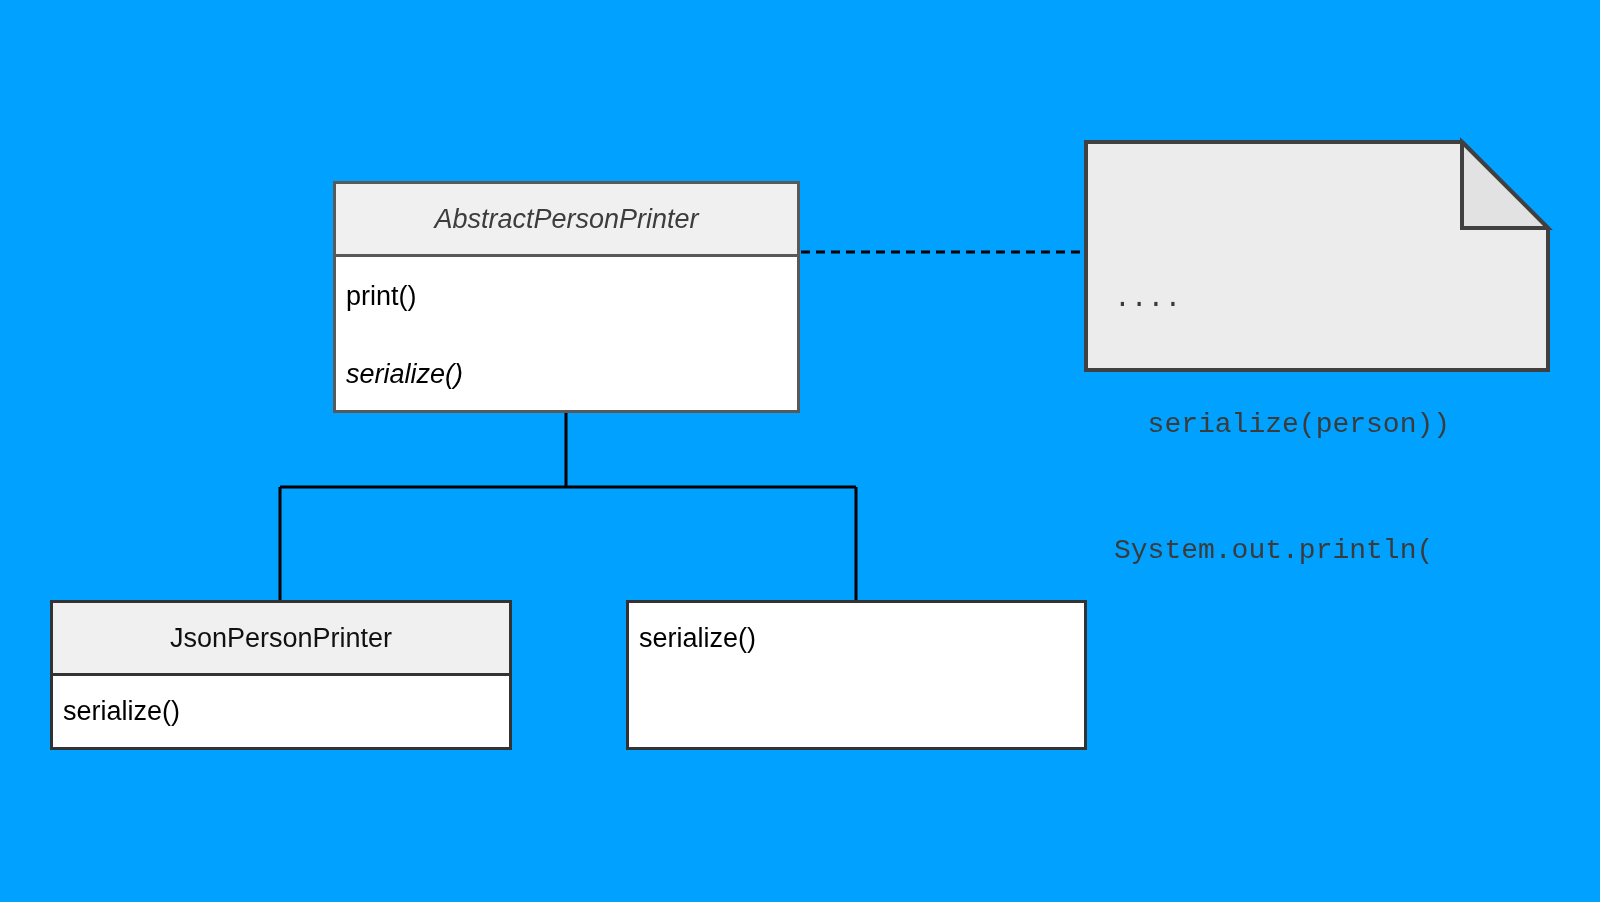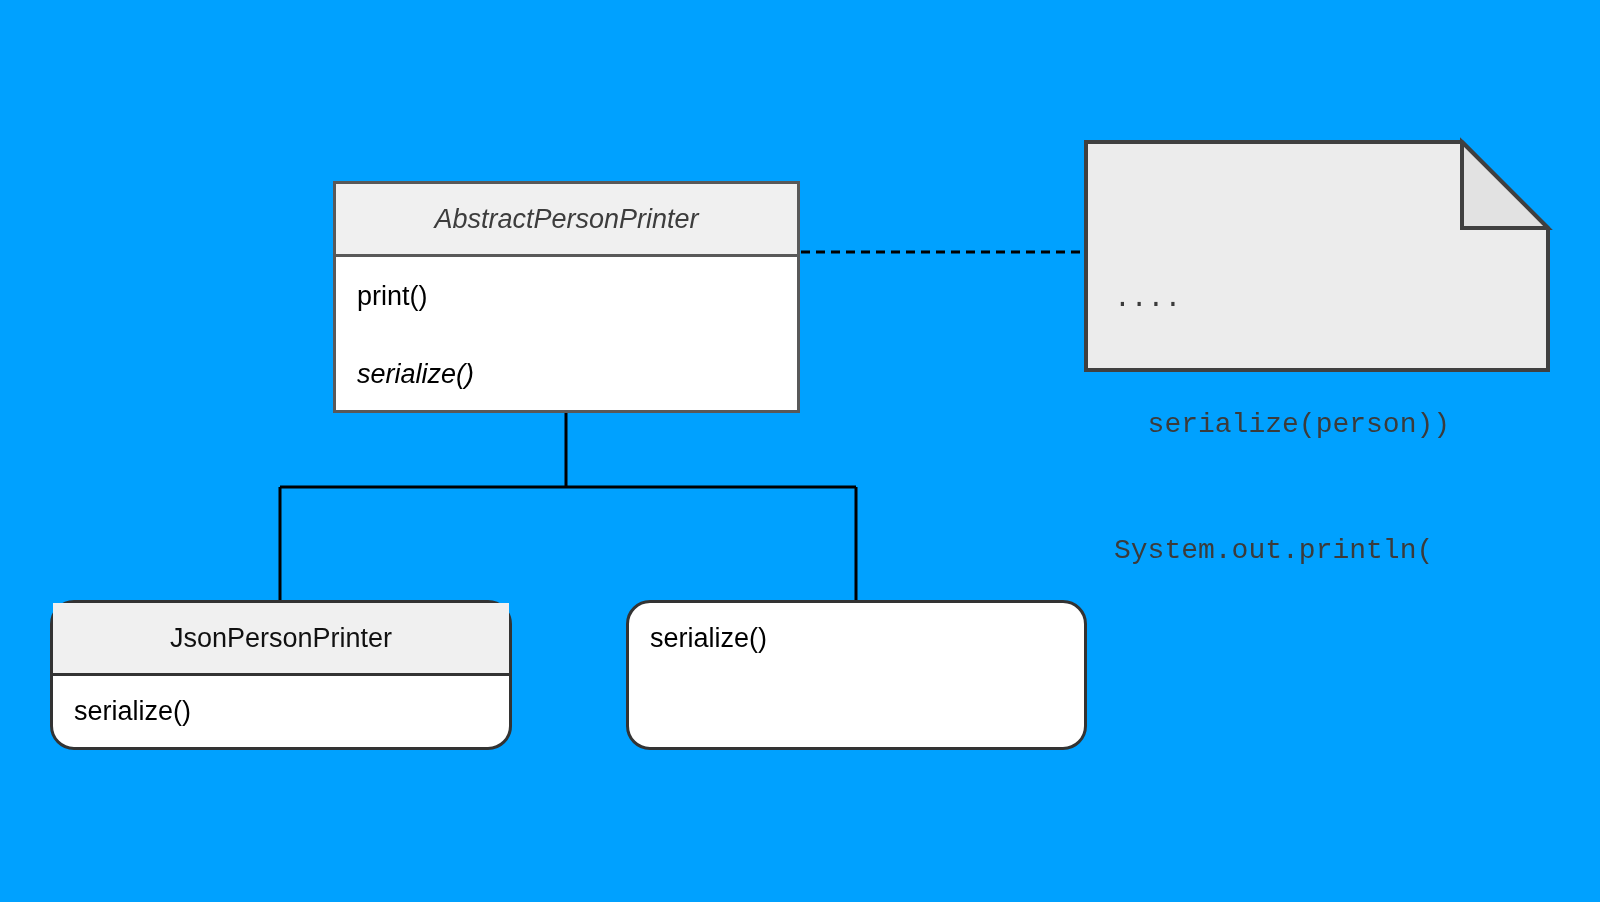--- a/index.html
+++ b/index.html
@@ -14,36 +14,36 @@
     position:absolute;left:0;top:0;width:1600px;height:902px;
     pointer-events:none;
   }
   .uml-class{
     position:absolute;
     box-sizing:border-box;
     background:#ffffff;
     border:3px solid #4d4d4d;
   }
   .uml-class.abstract{border-color:#595959;}
-  .uml-class.concrete{border-color:#333333;border-radius:24px;}
+  .uml-class.concrete{border-color:#333333;}
   .uml-header{
     box-sizing:border-box;
     display:flex;align-items:center;justify-content:center;
     background:#f0f0f0;
     border-bottom:3px solid #4d4d4d;
     font-size:27px;
     color:#111111;
   }
   .uml-class.abstract .uml-header{border-bottom-color:#595959;}
   .uml-class.concrete .uml-header{border-bottom-color:#333333;}
   .uml-class.abstract .uml-header .cls-title{font-style:italic;color:#3d3d3d;}
   .uml-body{display:flex;flex-direction:column;}
   .method-row{
     display:flex;align-items:center;
-    padding-left:21px;
+    padding-left:10px;
     font-size:27px;color:#000000;
   }
   .method-row.abstract-method{font-style:italic;}
   .abs-box .uml-header{height:73px;}
   .abs-box .method-row{height:78px;}
   .sub-box .uml-header{height:73px;}
   .sub-box .method-row{height:71px;}
   .note-text{
     position:absolute;
     left:1114px;top:194px;

